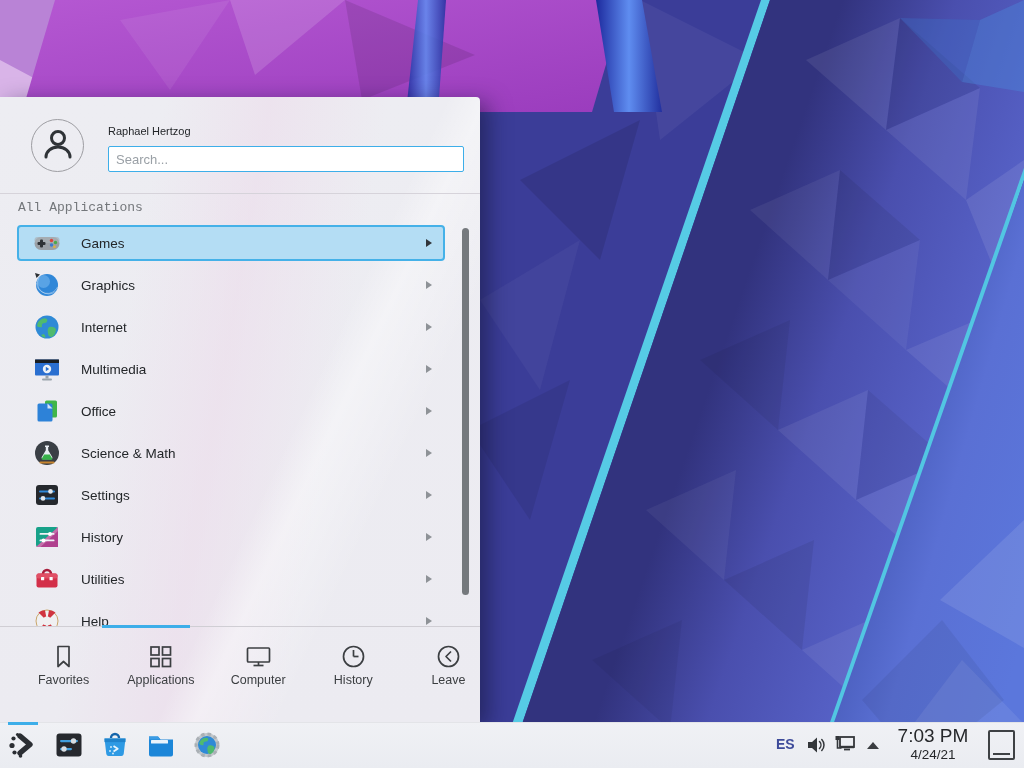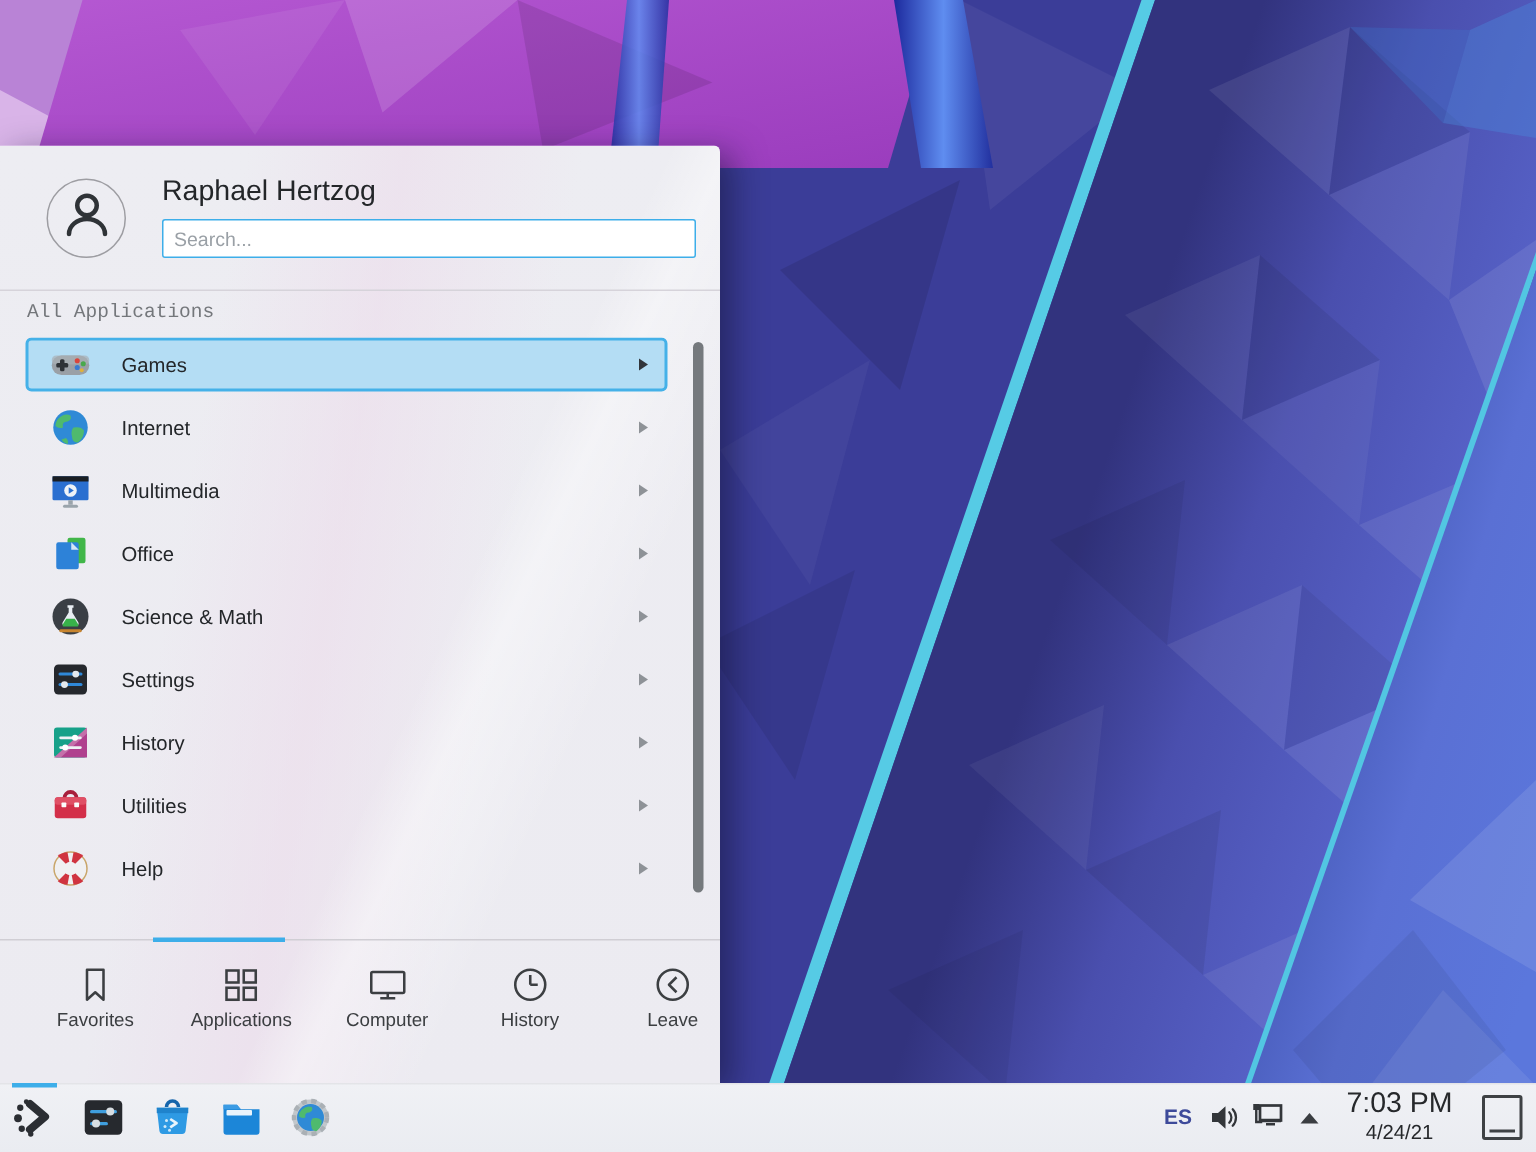--- a/index.html
+++ b/index.html
@@ -17,21 +17,21 @@
       linear-gradient(100deg, rgba(240,214,236,0) 28%, rgba(236,215,233,.45) 46%, rgba(244,226,244,0) 66%),
       linear-gradient(#ededf2, #ecebf1);
     box-shadow: 8px 6px 22px rgba(15,15,45,.5);
   }
   .kickoff-header { position:absolute; top:0; left:0; right:0; height:96px; }
   .avatar {
     position:absolute; left:31px; top:22px; width:53px; height:53px;
     border:1px solid #9d9da2; border-radius:50%;
     display:flex; align-items:center; justify-content:center;
   }
-  .user-name { position:absolute; left:108px; top:20px; font-size:19px; color:#232629; }
+  .user-name { position:absolute; left:108px; top:28px; font-size:11px; color:#232629; }
   .search-input {
     position:absolute; left:108px; top:49px; width:356px; height:26px;
     border:1px solid #3daee9; border-radius:2px; background:#ffffff;
     font-family:"Liberation Sans", sans-serif; font-size:13px; color:#232629;
     padding:0 7px; outline:none; caret-color:#232629;
   }
   .search-input::placeholder { color:#9aa0a6; }
   .header-sep { position:absolute; left:0; right:0; top:96px; height:1px; background:#d6d3da; }
   .section-label { position:absolute; left:18px; top:103px; font-size:13px; color:#74777b;font-family:Liberation Mono, monospace; }
 
@@ -181,20 +181,32 @@
             <circle cx="18.5" cy="11.5" r="1.7" fill="#d9453c"></circle>
             <circle cx="22.5" cy="13.5" r="1.7" fill="#49a94c"></circle>
             <circle cx="18.5" cy="16" r="1.7" fill="#3a7bd0"></circle>
             <circle cx="21.5" cy="17.8" r="1.3" fill="#e0b23a"></circle>
           </svg>
         </span>
         <span class="app-label">Games</span>
         <span class="submenu-arrow"></span>
       </div>
 
+      <div class="app-row">
+        <span class="app-icon">
+          <svg viewBox="0 0 28 28" width="28" height="28">
+            <circle cx="14" cy="14" r="11" fill="#3087d8"></circle>
+            <circle cx="10.5" cy="10.5" r="6.5" fill="#64aae8" opacity=".8"></circle>
+            <path d="M3.5 12 a11 11 0 0 0 21 4 M6 6.5 a11 11 0 0 0 16.5 14" stroke="rgba(255,255,255,.35)" stroke-width="1" fill="none"></path>
+            <path d="M2 2 l5 1.5 -3.5 3.5 z" fill="#2b2f33"></path>
+          </svg>
+        </span>
+        <span class="app-label">Graphics</span>
+        <span class="submenu-arrow"></span>
+      </div>
 
       <div class="app-row">
         <span class="app-icon">
           <svg viewBox="0 0 28 28" width="28" height="28">
             <circle cx="14" cy="14" r="11.5" fill="#2f8ad6"></circle>
             <path d="M6 8 q4 -4 8 -2 q1 3 -2 4 q-4 0 -3 4 q-3 1 -5 -1 q0 -3 2 -5z" fill="#4fba6e"></path>
             <path d="M16 14 q5 -1 7 2 q0 5 -4 8 q-4 0 -4 -4 q-1 -4 1 -6z" fill="#4fba6e"></path>
             <path d="M11 21 q2 2 1 4 q-3 -1 -4 -3z" fill="#4fba6e"></path>
           </svg>
         </span>

